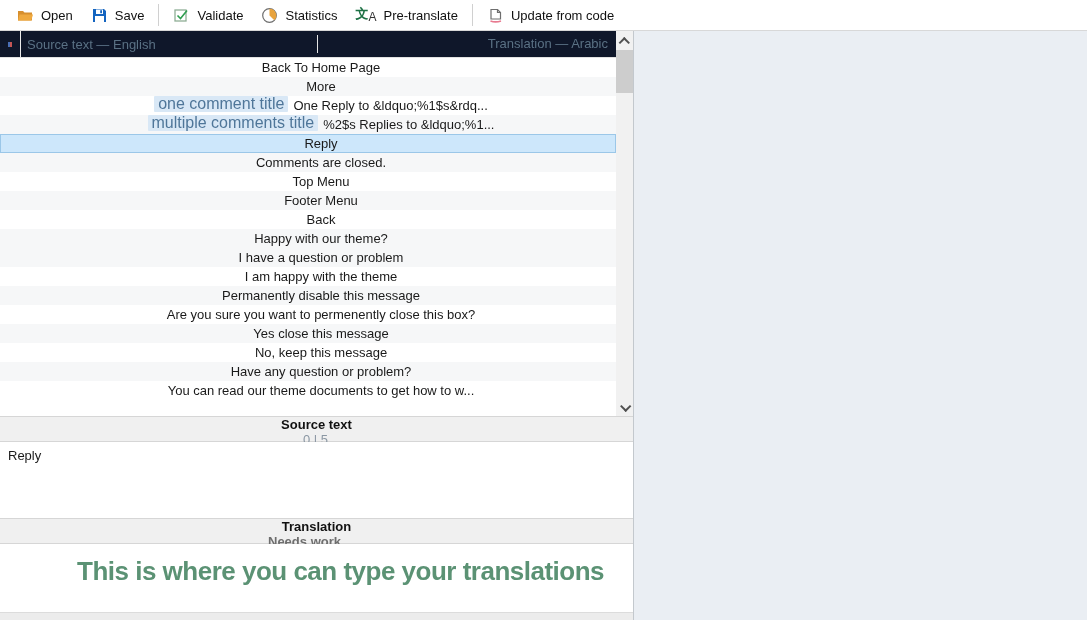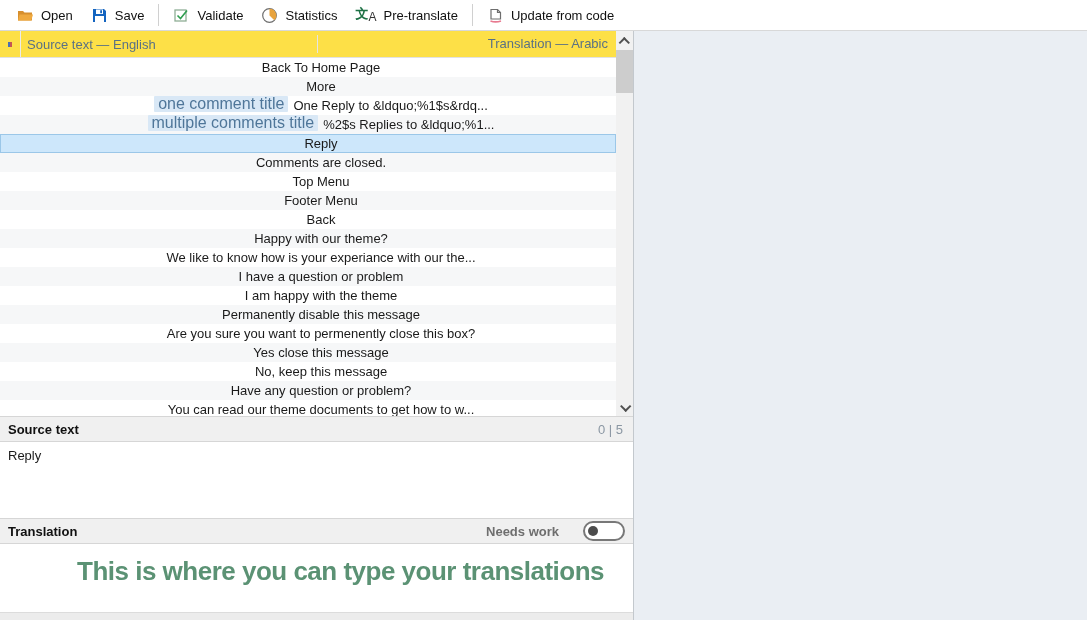--- a/index.html
+++ b/index.html
@@ -24,21 +24,21 @@
   .pretranslate-glyph .zh{color:#1e7145;font-weight:bold;}
   .pretranslate-glyph .la{color:#333;font-size:12px;vertical-align:-3px;}
   
   .main{display:flex;height:590px;}
   .editor{width:633px;flex:0 0 633px;display:flex;flex-direction:column;background:#fff;}
   .right-pane{flex:1;background:#eaeef3;border-left:1px solid #c3c8cd;}
   
   .list-wrap{position:relative;height:385px;flex:0 0 385px;overflow:hidden;}
   .list-header{
     height:26px;display:flex;align-items:center;border-bottom:1px solid #e2e2e2;
-    position:relative;color:#5a7184;background:#fde047;
+    position:relative;color:#5a7184;background:#0f172a;
   }
   .marker-col{width:20px;height:100%;border-right:1px solid #ebebeb;position:relative;}
   .sort-dot{position:absolute;left:8px;top:11px;width:4px;height:5px;
     background:linear-gradient(90deg,#4a6fb5 55%,#c45555 55%);}
   .hdr-source{padding-left:6px;flex:1;}
   .hdr-divider{position:absolute;left:317px;top:4px;bottom:4px;width:1px;background:#e4e4e4;}
   .hdr-translation{position:absolute;right:25px;top:0;line-height:26px;}
   .rows{height:358px;overflow:hidden;width:616px;text-align:center;}
   .row{
     height:19px;line-height:19px;padding-left:26px;white-space:nowrap;overflow:hidden;
@@ -56,21 +56,21 @@
   .vscroll{position:absolute;top:0;right:0;width:17px;height:385px;background:#f1f1f1;}
   .vs-arrow{position:absolute;left:0;width:17px;height:15px;display:flex;align-items:center;justify-content:center;}
   .vs-arrow.up{top:3px;} .vs-arrow.down{bottom:2px;}
   .chev{width:6px;height:6px;border-top:2px solid #505050;border-left:2px solid #505050;}
   .chev.up{transform:rotate(45deg) translateY(1px);}
   .chev.down{transform:rotate(225deg) translateY(1px);}
   .vs-thumb{position:absolute;left:0;top:19px;width:17px;height:43px;background:#cdcdcd;}
   
   .panel-header{
     height:24px;background:#f0f0f0;border-top:1px solid #d6d6d6;border-bottom:1px solid #d6d6d6;
-    display:flex;align-items:center;padding:0 8px;box-sizing:content-box;
+    display:flex;align-items:center;padding:0 8px;box-sizing:content-box;flex-direction:column;
   }
   .panel-title{font-weight:bold;color:#111;}
   .panel-spacer{flex:1;}
   .counter{color:#8b97a3;font-size:13px;padding-right:2px;}
   .needswork-label{color:#6e6e6e;font-weight:bold;margin-right:24px;}
   .toggle{
     width:38px;height:16px;border:2px solid #787878;border-radius:10px;background:#fff;
     position:relative;flex:0 0 auto;
   }
   .toggle-knob{position:absolute;left:3px;top:3px;width:10px;height:10px;border-radius:50%;background:#4c4c4c;}
@@ -158,21 +158,20 @@
           <div class="row"><span>Back To Home Page</span></div>
           <div class="row alt"><span>More</span></div>
           <div class="row"><span class="badge">one comment title</span><span>One Reply to &amp;ldquo;%1$s&amp;rdq...</span></div>
           <div class="row alt"><span class="badge">multiple comments title</span><span>%2$s Replies to &amp;ldquo;%1...</span></div>
           <div class="row selected"><span>Reply</span></div>
           <div class="row alt"><span>Comments are closed.</span></div>
           <div class="row"><span>Top Menu</span></div>
           <div class="row alt"><span>Footer Menu</span></div>
           <div class="row"><span>Back</span></div>
           <div class="row alt"><span>Happy with our theme?</span></div>
-          <div class="row"><span>We like to know how is your experiance with our the...</span></div>
           <div class="row alt"><span>I have a question or problem</span></div>
           <div class="row"><span>I am happy with the theme</span></div>
           <div class="row alt"><span>Permanently disable this message</span></div>
           <div class="row"><span>Are you sure you want to permenently close this box?</span></div>
           <div class="row alt"><span>Yes close this message</span></div>
           <div class="row"><span>No, keep this message</span></div>
           <div class="row alt"><span>Have any question or problem?</span></div>
           <div class="row"><span>You can read our theme documents to get how to w...</span></div>
         </div>
       <div class="vscroll">

